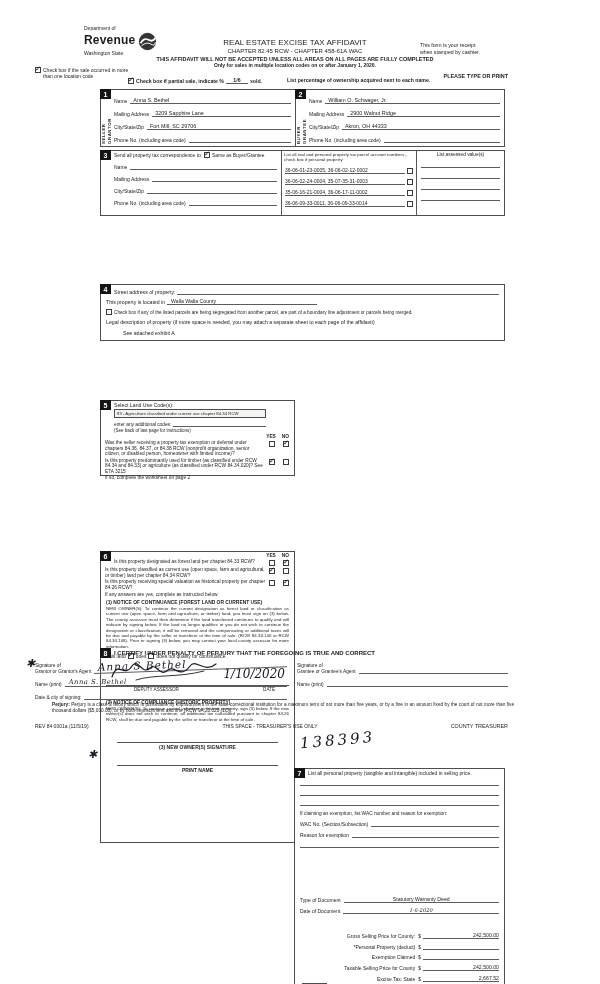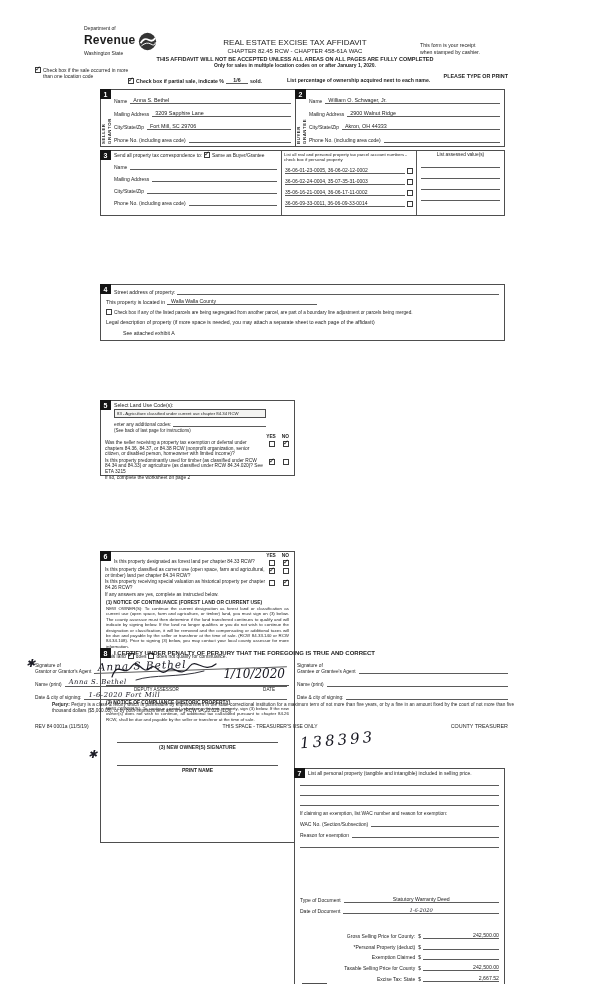--- a/index.html
+++ b/index.html
@@ -472,24 +472,20 @@
       <div class="s8cell">
         <span class="slabel">Name (print)</span>
         <span class="sfill fill hand handval">Anna S. Bethel</span>
       </div>
       <div class="s8cell">
         <span class="slabel">Name (print)</span>
         <span class="sfill fill"></span>
       </div>
       <div class="s8cell">
         <span class="slabel">Date &amp; city of signing:</span>
-        <span class="sfill fill hand handval">1-6-2020  Fort Mill</span>
-      </div>
-      <div class="s8cell">
-        <span class="slabel">Date &amp; city of signing:</span>
         <span class="sfill fill"></span>
       </div>
     </div>
   </div>
 
   <div class="abs perjury">
     <span class="b">Perjury:</span>
     <span>Perjury is a class C felony which is punishable by imprisonment in the state correctional institution for a maximum term of not more than five years, or by a fine in an amount fixed by the court of not more than five thousand dollars ($5,000.00), or by both imprisonment and fine (RCW 9A.20.020 (1C)).</span>
   </div>
   <div class="abs rev">REV 84 0001a (11/5/19)</div>

